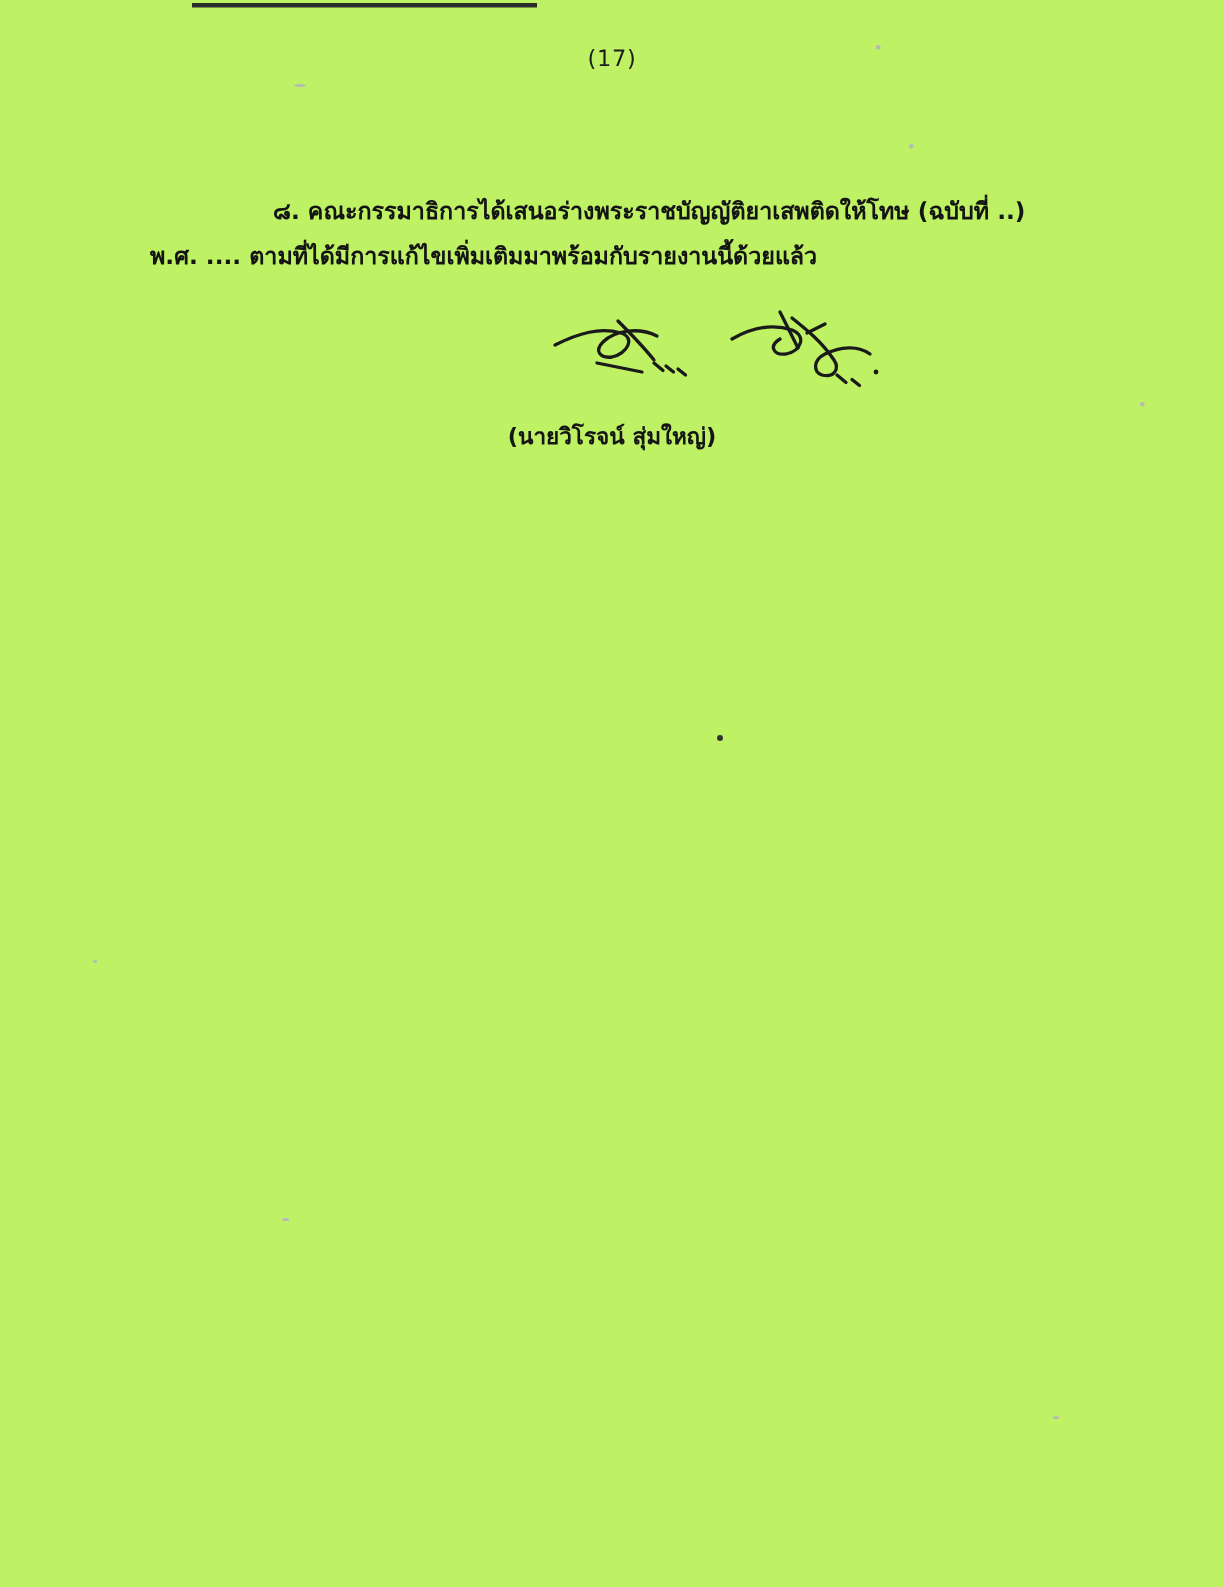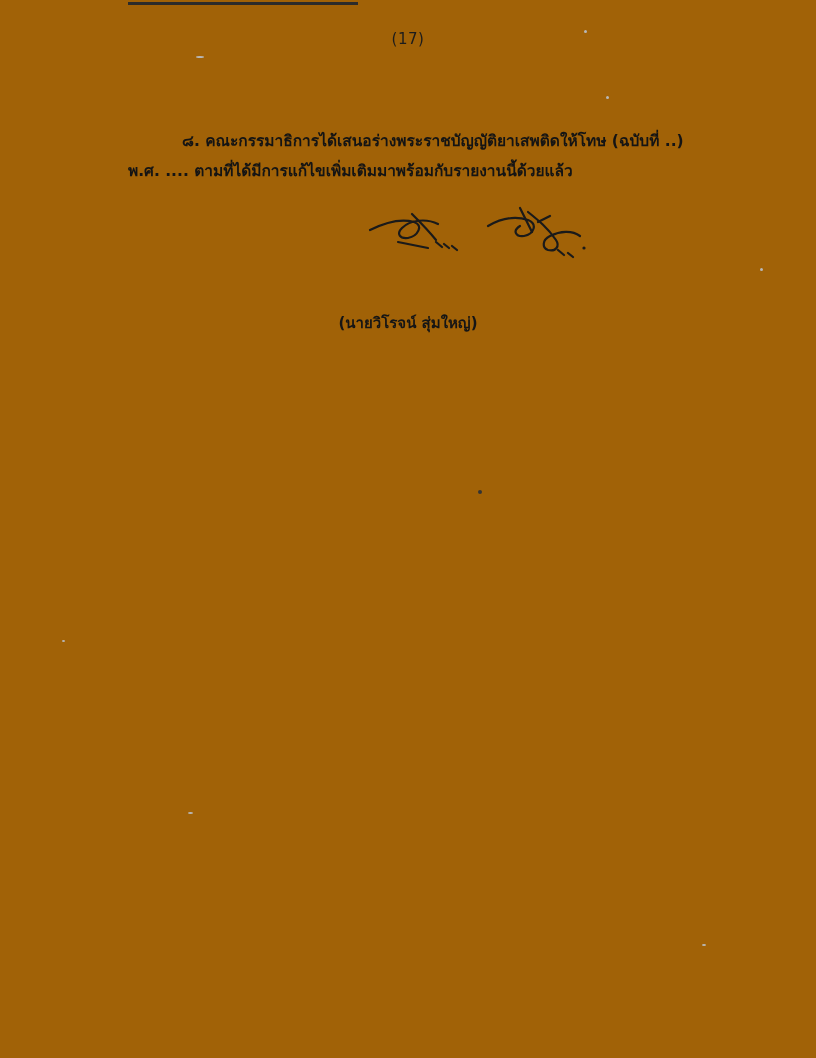--- a/index.html
+++ b/index.html
@@ -15,21 +15,21 @@
     color: #111111;
     overflow: hidden;
   }
 
   .page {
     position: absolute;
     top: 0;
     left: 0;
     width: 816px;
     height: 1058px;
-    background: #a16207;
+    background: #bef264;
   }
 
   
   .speck {
     position: absolute;
     background: #b8b8b8;
     border-radius: 50%;
   }
 
   .top-rule {
@@ -61,21 +61,20 @@
     line-height: 30px;
     color: #141414;
     font-weight: 600;
   }
   .body-text .line1 {
     text-indent: 82px;
     white-space: nowrap;
   }
   .body-text .line2 {
     white-space: nowrap;
-    margin-left: 28px;
   }
 
   .signature {
     position: absolute;
     top: 196px;
     left: 352px;
     width: 250px;
     height: 70px;
   }
 
@@ -85,21 +84,20 @@
     left: 0;
     width: 816px;
     text-align: center;
     font-size: 15px;
     line-height: 26px;
     color: #151515;
     font-weight: 600;
   }
   .sign-block div {
     white-space: nowrap;
-    margin-top: 32px;
   }
 </style>
 </head>
 <body>
 
 <div class="page">
 
   <div class="top-rule"></div>
 
   <div class="page-number">(17)</div>

